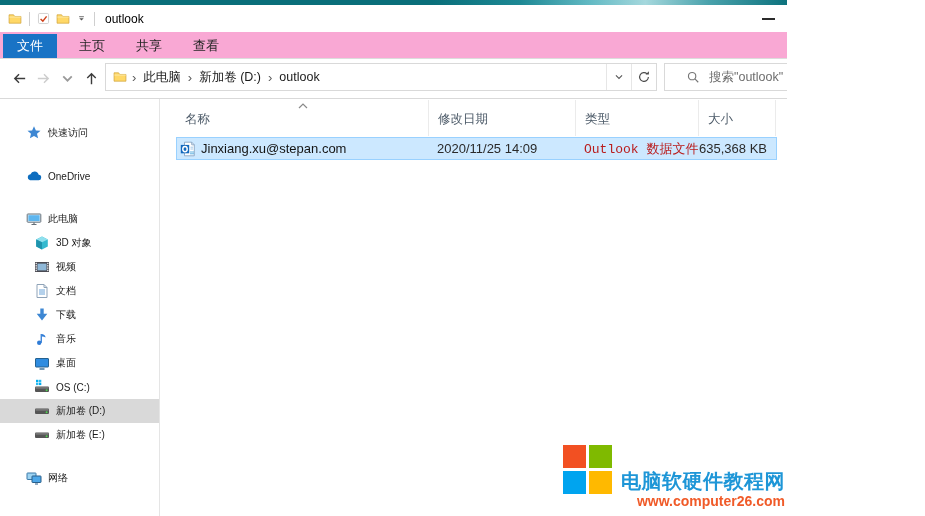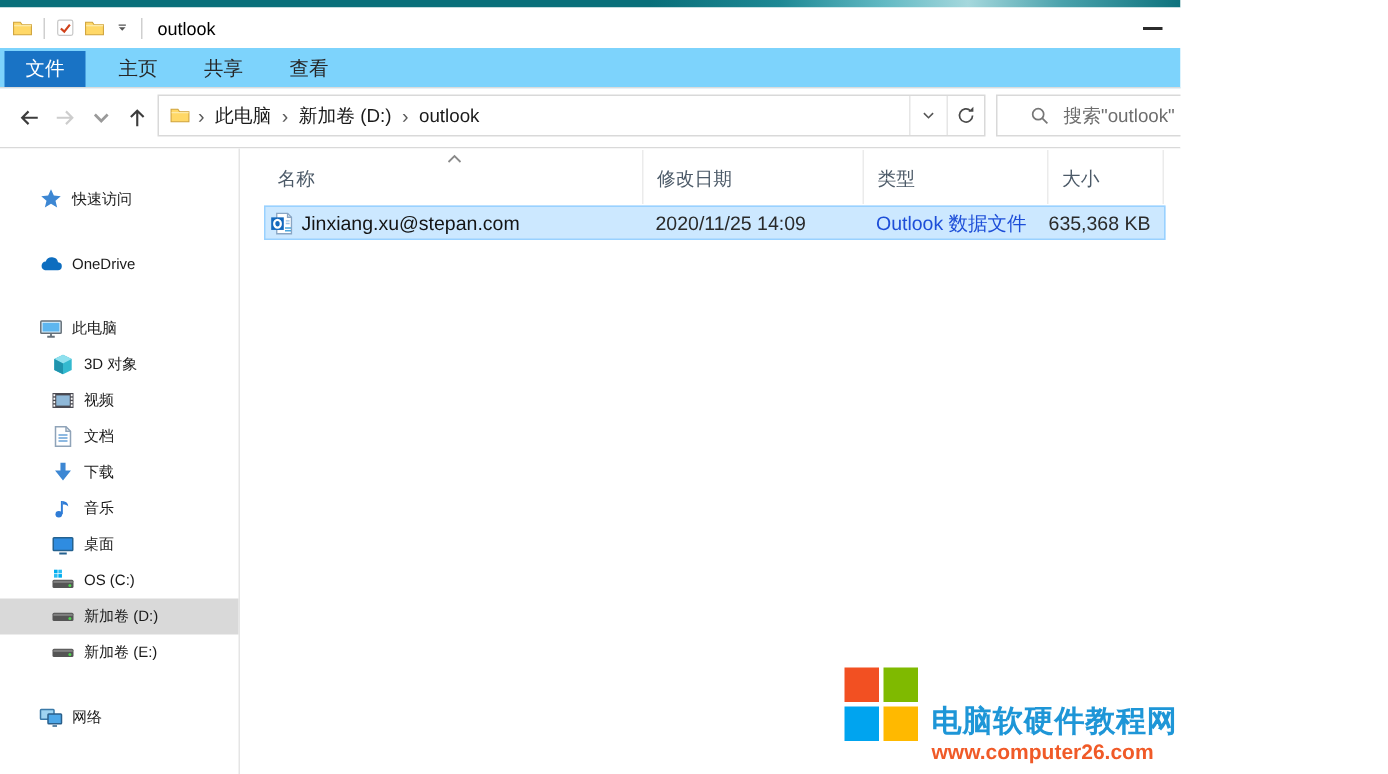--- a/index.html
+++ b/index.html
@@ -16,21 +16,21 @@
   .icon{display:inline-block;width:16px;height:16px;}
   .icon svg{display:block;width:100%;height:100%;}
   .icon.i13{width:13px;height:13px;}
   .icon.i14{width:14px;height:14px;}
   .icon.i11{width:11px;height:11px;}
   .win-title{font-size:12px;margin-left:6px;color:#000;}
   .minimize{position:absolute;right:4px;top:4px;width:30px;height:20px;display:flex;align-items:center;justify-content:center;}
   .minimize .dash{width:13px;border-top:2px solid #2b2b2b;}
   
   .tabs{position:absolute;top:32px;left:0;right:0;height:26px;border-bottom:1px solid #dcdcdc;
-    display:flex;align-items:flex-end;background:#7dd3fc;}
+    display:flex;align-items:flex-end;background:#f9a8d4;}
   .tab{height:24px;line-height:24px;font-size:13px;padding:0 9px;margin-left:13px;color:#262626;white-space:nowrap;}
   .tab.active{background:var(--tab-blue,#1973c5);color:#fff;margin-left:3px;padding:0 14px;}
   
   .toolbar{position:absolute;top:59px;left:0;right:0;height:39px;background:#fff;border-bottom:1px solid #d9d9d9;}
   .navbtns{position:absolute;left:7px;top:0;height:100%;display:flex;align-items:center;}
   .navbtn{width:24px;height:26px;display:flex;align-items:center;justify-content:center;}
   .navbtn .icon{width:17px;height:17px;}
   .addressbar{position:absolute;left:105px;top:4px;width:552px;height:28px;border:1px solid #d9d9d9;
     box-sizing:border-box;display:flex;align-items:center;font-size:12.5px;background:#fff;}
   .addressbar .icon.crumb-folder{margin-left:7px;}
@@ -62,27 +62,27 @@
   .col-size{width:78px;border-left:1px solid #ebebeb;border-right:1px solid #ebebeb;}
   .sortcaret{position:absolute;left:136px;top:3px;width:12px;height:8px;}
   .sortcaret svg{display:block;width:12px;height:8px;}
   .listrow{position:absolute;left:15px;top:38px;width:601px;height:23px;box-sizing:border-box;
     background:var(--sel-fill,#cce8ff);border:1px solid var(--sel-border,#99d1ff);
     display:flex;align-items:center;font-size:13px;color:#141414;}
   .rcell{box-sizing:border-box;white-space:nowrap;overflow:hidden;}
   .rc-name{width:251px;display:flex;align-items:center;padding-left:3px;}
   .rc-name .icon{margin-right:5px;flex:none;}
   .rc-date{width:147px;padding-left:9px;color:#2a2a2a;}
-  .rc-type{width:123px;padding-left:9px;color:#1d4ed8;}
+  .rc-type{width:123px;padding-left:9px;color:#b91c1c;font-family:Liberation Mono, monospace;}
   .rc-size{width:76px;text-align:right;padding-right:7px;color:#2a2a2a;}
   
   .watermark{position:absolute;right:2px;bottom:7px;display:flex;align-items:center;}
   .wm-logo{display:grid;grid-template-columns:23px 23px;grid-template-rows:23px 23px;gap:3px;margin-right:9px;}
   .wm-sq{width:23px;height:23px;}
-  .wm-text{text-align:left;margin-top:40px;}
+  .wm-text{text-align:right;margin-top:40px;}
   .wm-title{font-size:20px;font-weight:bold;letter-spacing:0.5px;line-height:22px;}
   .wm-url{font-size:14px;font-weight:bold;margin-top:1px;}
 </style>
 </head>
 <body>
 
 <div class="screen" style="--tab-blue: #1973c5; --sel-fill: #cce8ff; --sel-border: #99d1ff; --side-sel: #d9d9d9;">
   <div class="desktop-strip"></div>
 
   <div class="titlebar">

